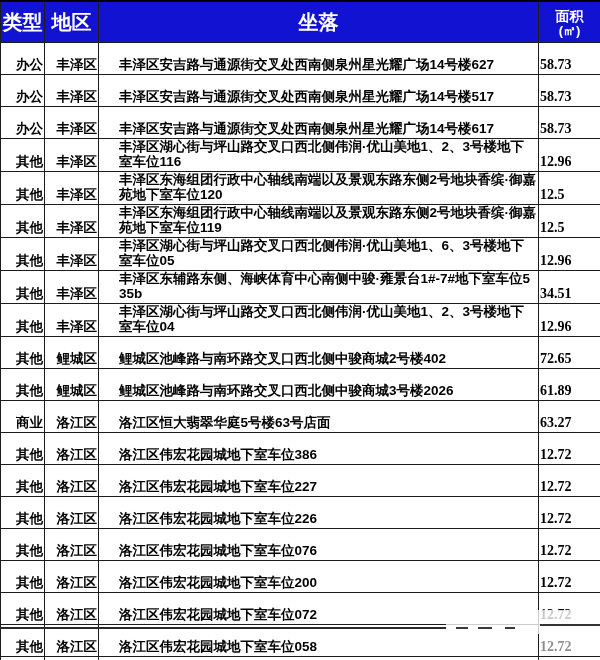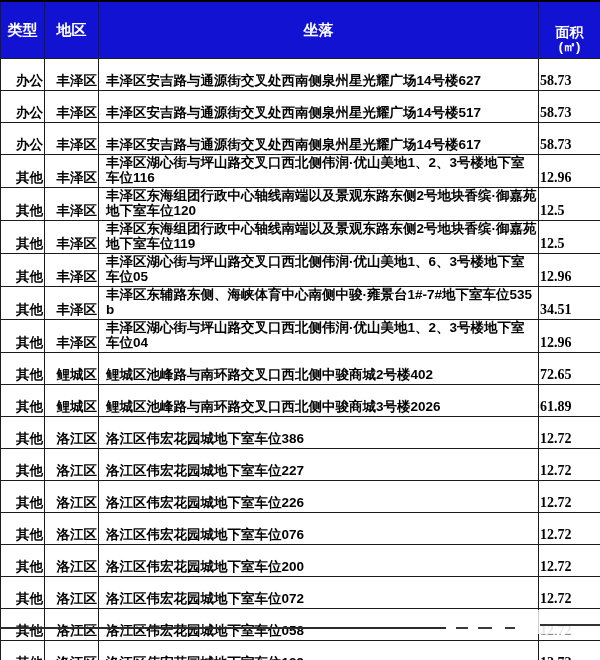--- a/index.html
+++ b/index.html
@@ -11,32 +11,32 @@
   html,body{margin:0;padding:0;}
   body{
     width:600px;height:660px;overflow:hidden;background:#ffffff;
     font-family:"Liberation Sans", sans-serif;
   }
   .wrap{position:relative;width:600px;height:660px;overflow:hidden;background:#fff;}
   table{border-collapse:collapse;table-layout:fixed;width:600px;}
   th,td{border:1px solid var(--border);overflow:hidden;}
   thead th{
     background:var(--hdr-bg);color:var(--hdr-text);
-    height:38px;font-size:15px;font-weight:bold;padding:0;
+    height:38px;font-size:20px;font-weight:bold;padding:0;
     border-top:2px solid #000;vertical-align:middle;text-align:center;
   }
-  thead th.area-h{font-size:14px;line-height:15px;padding-top:18px;}
+  thead th.area-h{font-size:14px;line-height:15px;padding-top:2px;}
   thead th.area-h .unit{display:block;font-size:13px;line-height:13px;}
   td{
     height:29px;vertical-align:bottom;
     font-size:13.5px;line-height:15px;font-weight:600;color:var(--body-text);
     padding:0 1px 2px 1px;word-break:break-all;
   }
   td.type,td.district{text-align:right;}
-  td.address{text-align:left;padding-left:7px;}
+  td.address{text-align:left;padding-left:20px;}
   td.area{padding-right:7px;font-size:14px;font-family:"Liberation Serif",serif;}
   td.area.faded{color:rgba(0,0,0,0.45);}
   
   .artifact{position:absolute;pointer-events:none;}
   .patch{left:446px;top:610px;width:154px;height:24px;background:rgba(255,255,255,0.78);}
   .line-solid{left:0;top:627px;width:446px;height:2px;background:#2b2b2b;}
   .dash{top:627px;height:2px;background:#3a3a3a;}
   .dash.d1{left:456px;width:12px;}
   .dash.d2{left:478px;width:14px;}
   .dash.d3{left:505px;width:10px;}
@@ -125,20 +125,26 @@
           <td class="address">鲤城区池峰路与南环路交叉口西北侧中骏商城2号楼402</td>
           <td class="area">72.65</td>
         </tr>
         <tr>
           <td class="type">其他</td>
           <td class="district">鲤城区</td>
           <td class="address">鲤城区池峰路与南环路交叉口西北侧中骏商城3号楼2026</td>
           <td class="area">61.89</td>
         </tr>
         <tr>
+          <td class="type">商业</td>
+          <td class="district">洛江区</td>
+          <td class="address">洛江区恒大翡翠华庭5号楼63号店面</td>
+          <td class="area">63.27</td>
+        </tr>
+        <tr>
           <td class="type">其他</td>
           <td class="district">洛江区</td>
           <td class="address">洛江区伟宏花园城地下室车位386</td>
           <td class="area">12.72</td>
         </tr>
         <tr>
           <td class="type">其他</td>
           <td class="district">洛江区</td>
           <td class="address">洛江区伟宏花园城地下室车位227</td>
           <td class="area">12.72</td>

